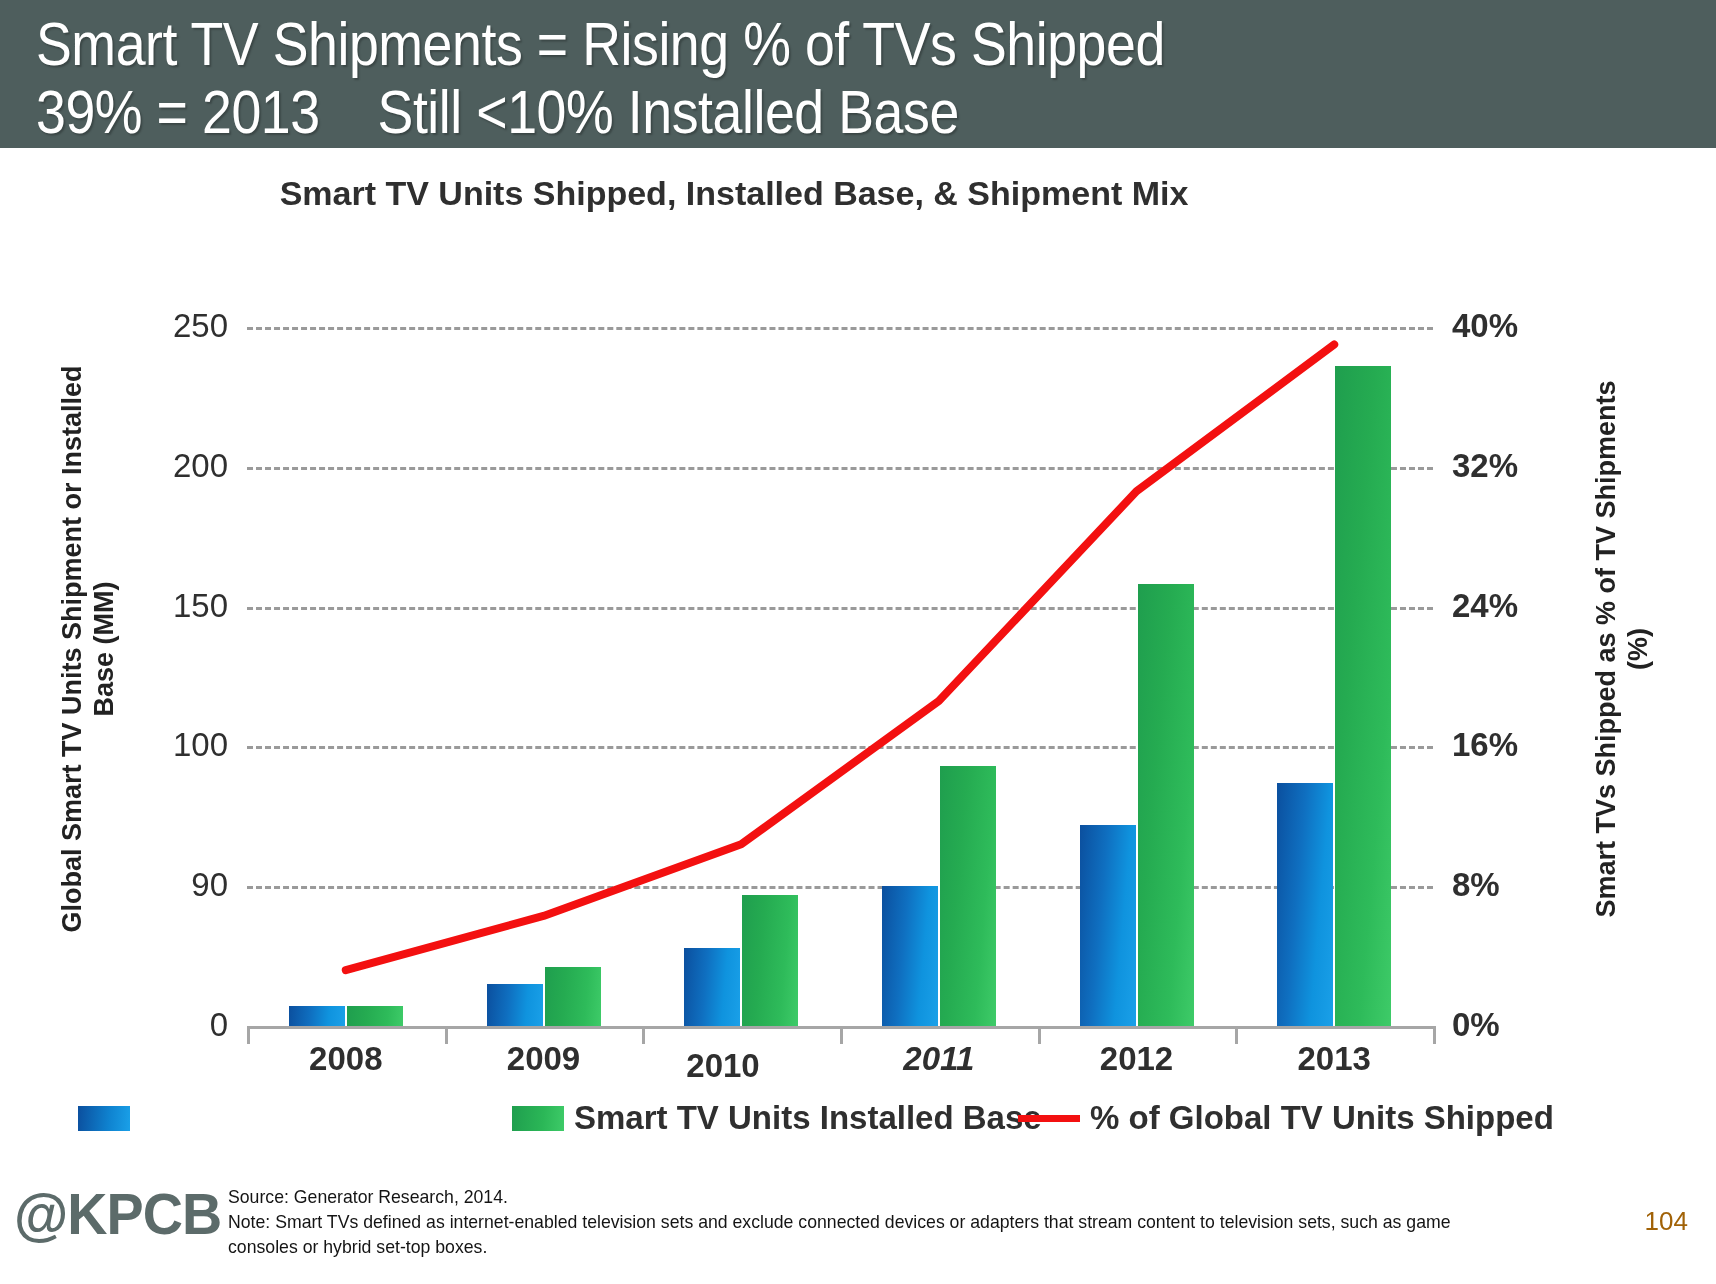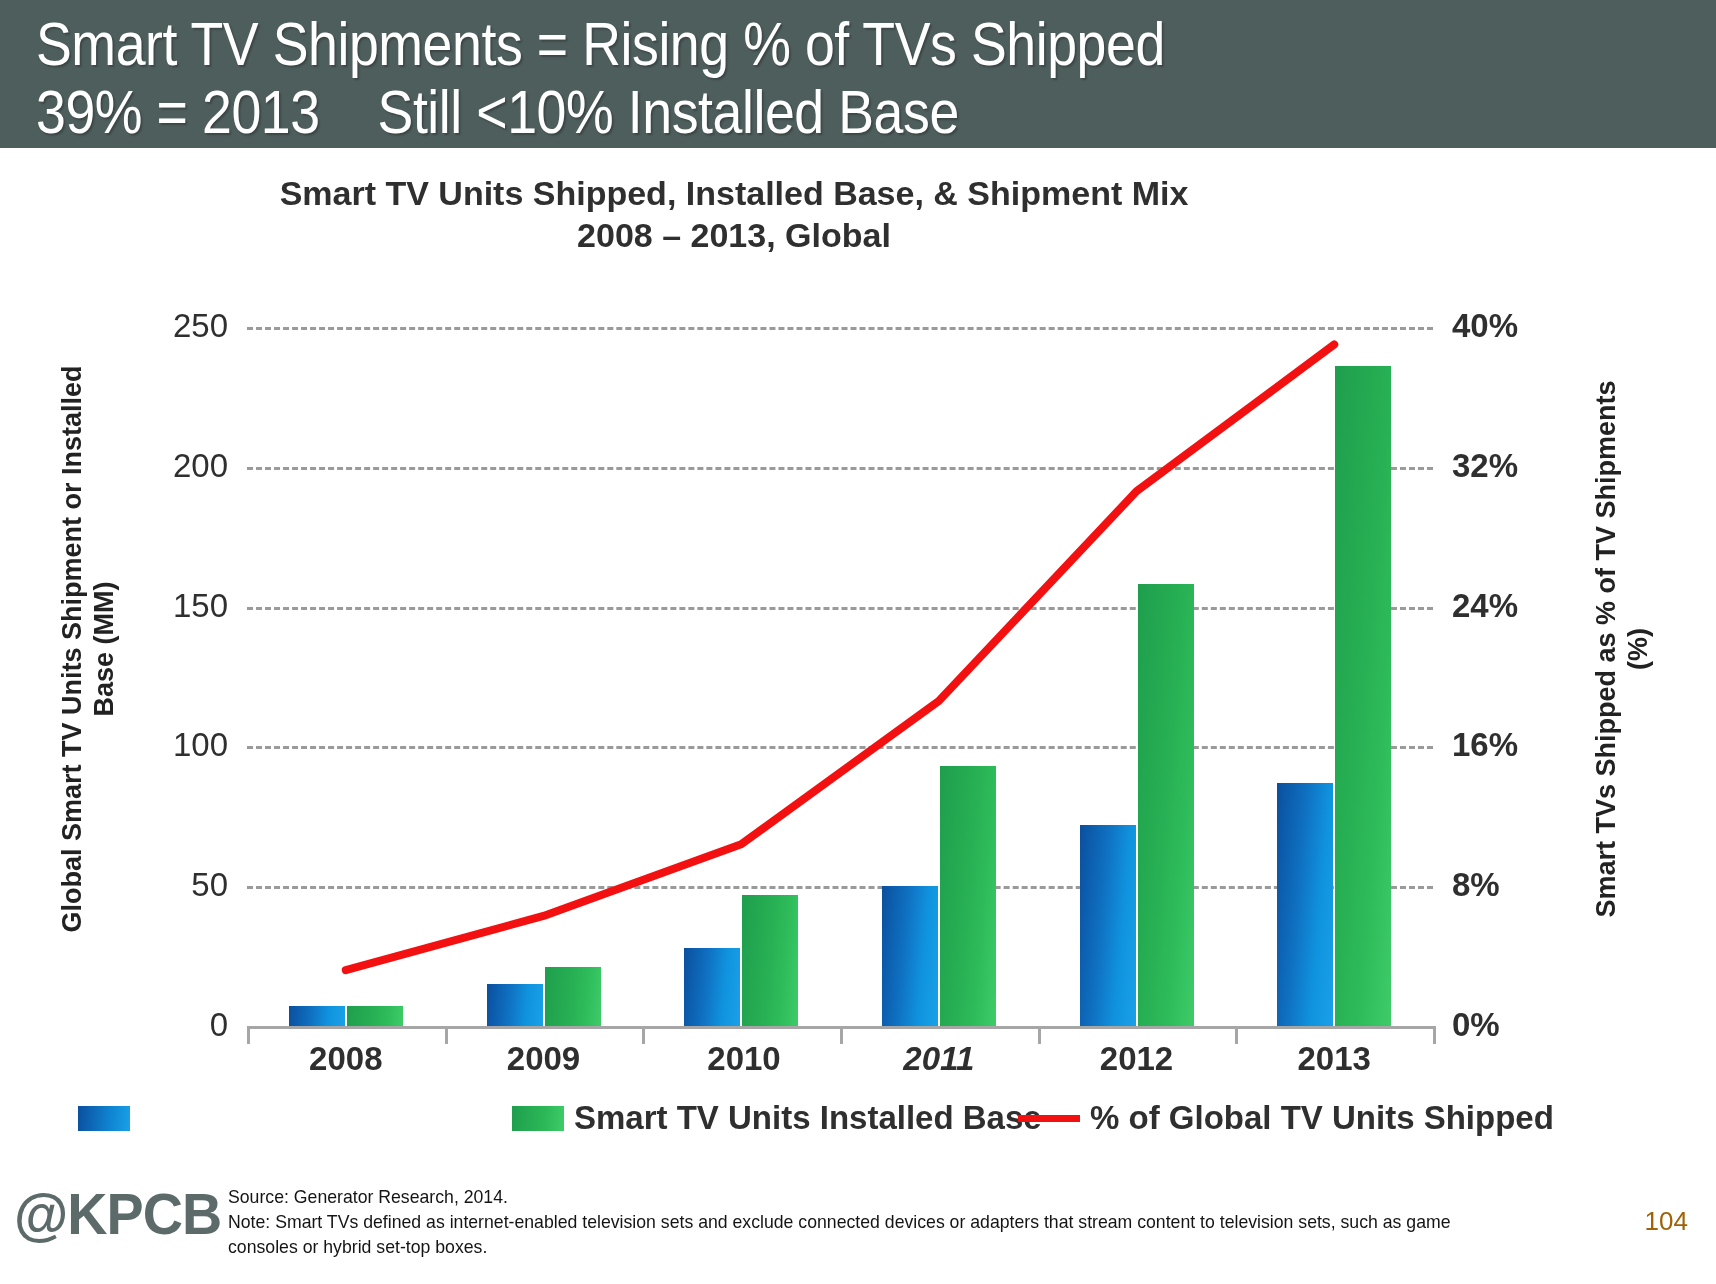--- a/index.html
+++ b/index.html
@@ -164,38 +164,37 @@
 </head>
 <body>
 
 <div id="header">
   <div class="hline hline1">Smart TV Shipments = Rising % of TVs Shipped</div>
   <div class="hline hline2">39% = 2013    Still &lt;10% Installed Base</div>
 </div>
 
 <div id="chart-title">
   <span class="t1">Smart TV Units Shipped, Installed Base, &amp; Shipment Mix</span>
-  <span class="t2">2008 – 2013, Global</span>
 </div>
 
 <div class="axis-title" id="ytitle-left">
   <span class="l1">Global Smart TV Units Shipment or Installed</span>
   <span class="l2">Base (MM)</span>
 </div>
 <div class="axis-title" id="ytitle-right">
   <span class="l1">Smart TVs Shipped as % of TV Shipments</span>
   <span class="l2">(%)</span>
 </div>
 
 <div id="ytick-left-wrap">
     <div class="ylabel-left" style="left: 118px; top: 307px;">250</div>
     <div class="ylabel-left" style="left: 118px; top: 446.8px;">200</div>
     <div class="ylabel-left" style="left: 118px; top: 586.6px;">150</div>
     <div class="ylabel-left" style="left: 118px; top: 726.4px;">100</div>
-    <div class="ylabel-left" style="left: 118px; top: 866.2px;">50</div>
+    <div class="ylabel-left" style="left: 118px; top: 866.2px;">90</div>
     <div class="ylabel-left" style="left: 118px; top: 1006px;">0</div>
   </div>
 <div id="ytick-right-wrap">
     <div class="ylabel-right" style="left: 1452px; top: 307px;">40%</div>
     <div class="ylabel-right" style="left: 1452px; top: 446.8px;">32%</div>
     <div class="ylabel-right" style="left: 1452px; top: 586.6px;">24%</div>
     <div class="ylabel-right" style="left: 1452px; top: 726.4px;">16%</div>
     <div class="ylabel-right" style="left: 1452px; top: 866.2px;">8%</div>
     <div class="ylabel-right" style="left: 1452px; top: 1006px;">0%</div>
   </div>
@@ -230,21 +229,21 @@
     <div class="tickmark" style="left: 444.667px;"></div>
     <div class="tickmark" style="left: 642.333px;"></div>
     <div class="tickmark" style="left: 840px;"></div>
     <div class="tickmark" style="left: 1037.67px;"></div>
     <div class="tickmark" style="left: 1235.33px;"></div>
     <div class="tickmark" style="left: 1433px;"></div>
   </div>
 <div id="xlabels">
     <div class="xlabel" style="left: 245.833px;">2008</div>
     <div class="xlabel" style="left: 443.5px;">2009</div>
-    <div class="xlabel" style="left: 644px;">2010</div>
+    <div class="xlabel" style="left: 623px; margin-top: 7px;">2010</div>
     <div class="xlabel" style="left: 838.833px; font-style: italic;">2011</div>
     <div class="xlabel" style="left: 1036.5px;">2012</div>
     <div class="xlabel" style="left: 1234.17px;">2013</div>
   </div>
 
 <svg id="line-svg">
   <polyline id="pct-line" fill="none" stroke="#f31010" stroke-width="8" stroke-linejoin="round" stroke-linecap="round" points="345.8,970.1 543.5,915.9 741.2,844.3 938.8,701.0 1136.5,491.3 1334.2,344.5"></polyline>
 </svg>
 
 <div id="legend">

